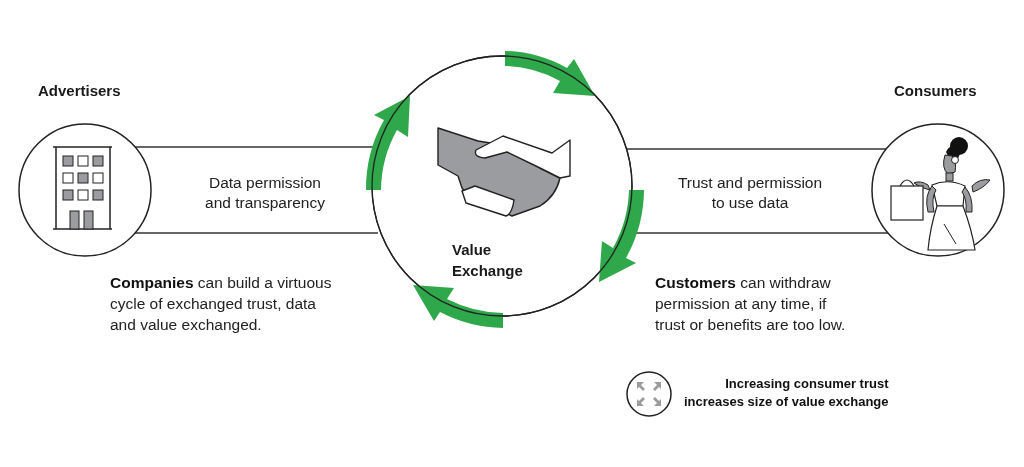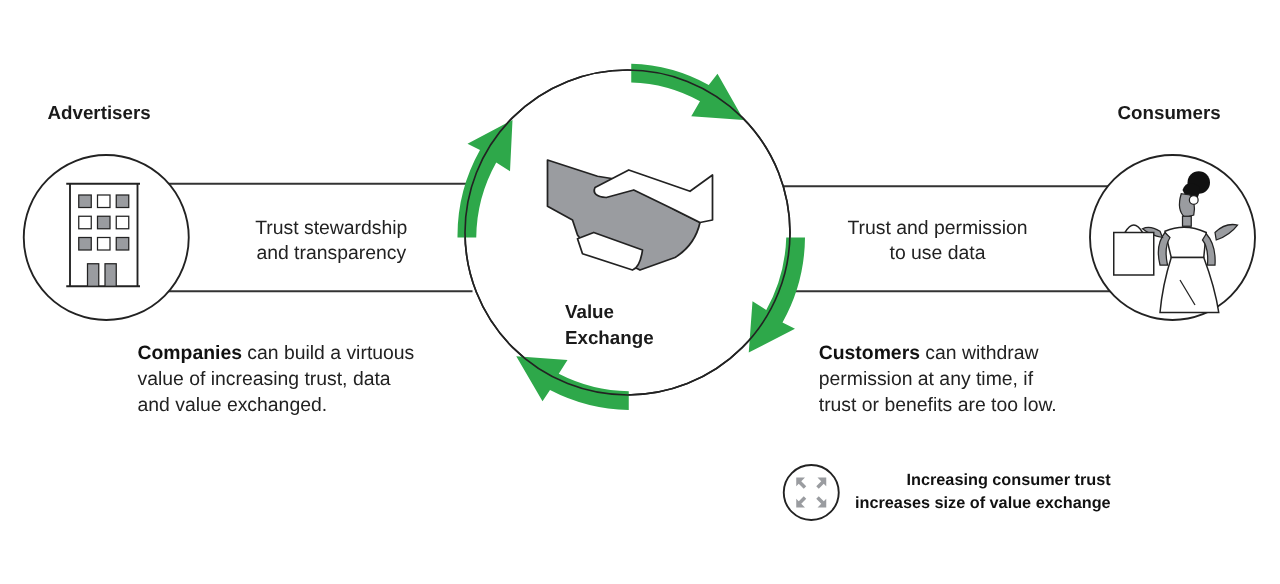--- a/index.html
+++ b/index.html
@@ -115,36 +115,36 @@
       <path d="M637 406 L644 406 L641 403 L645 399 L643 397 L639 401 L637 399 Z"></path>
       <path d="M661 406 L654 406 L657 403 L653 399 L655 397 L659 401 L661 399 Z"></path>
     </g>
   </g>
 </svg>
 
 <div class="abs heading" style="left:38px;top:82px;">Advertisers</div>
 <div class="abs heading" style="left:894px;top:82px;">Consumers</div>
 
 <div class="abs mid" style="left:180px;top:173px;width:170px;">
-  <div>Trust stewardship</div>
+  <div>Data permission</div>
   <div>and transparency</div>
 </div>
 <div class="abs mid" style="left:660px;top:173px;width:180px;">
   <div>Trust and permission</div>
   <div>to use data</div>
 </div>
 
 <div class="abs center-label" style="left:452px;top:239px;width:100px;">
   <div>Value</div>
   <div>Exchange</div>
 </div>
 
 <div class="abs desc" style="left:110px;top:272px;width:260px;">
   <div><b>Companies</b><span> can build a virtuous</span></div>
-  <div>value of increasing trust, data</div>
+  <div>cycle of exchanged trust, data</div>
   <div>and value exchanged.</div>
 </div>
 <div class="abs desc" style="left:655px;top:272px;width:230px;">
   <div><b>Customers</b><span> can withdraw</span></div>
   <div>permission at any time, if</div>
   <div>trust or benefits are too low.</div>
 </div>
 
 <div class="abs legend-text" style="left:684px;top:375px;text-align:right;">
   <div>Increasing consumer trust</div>

